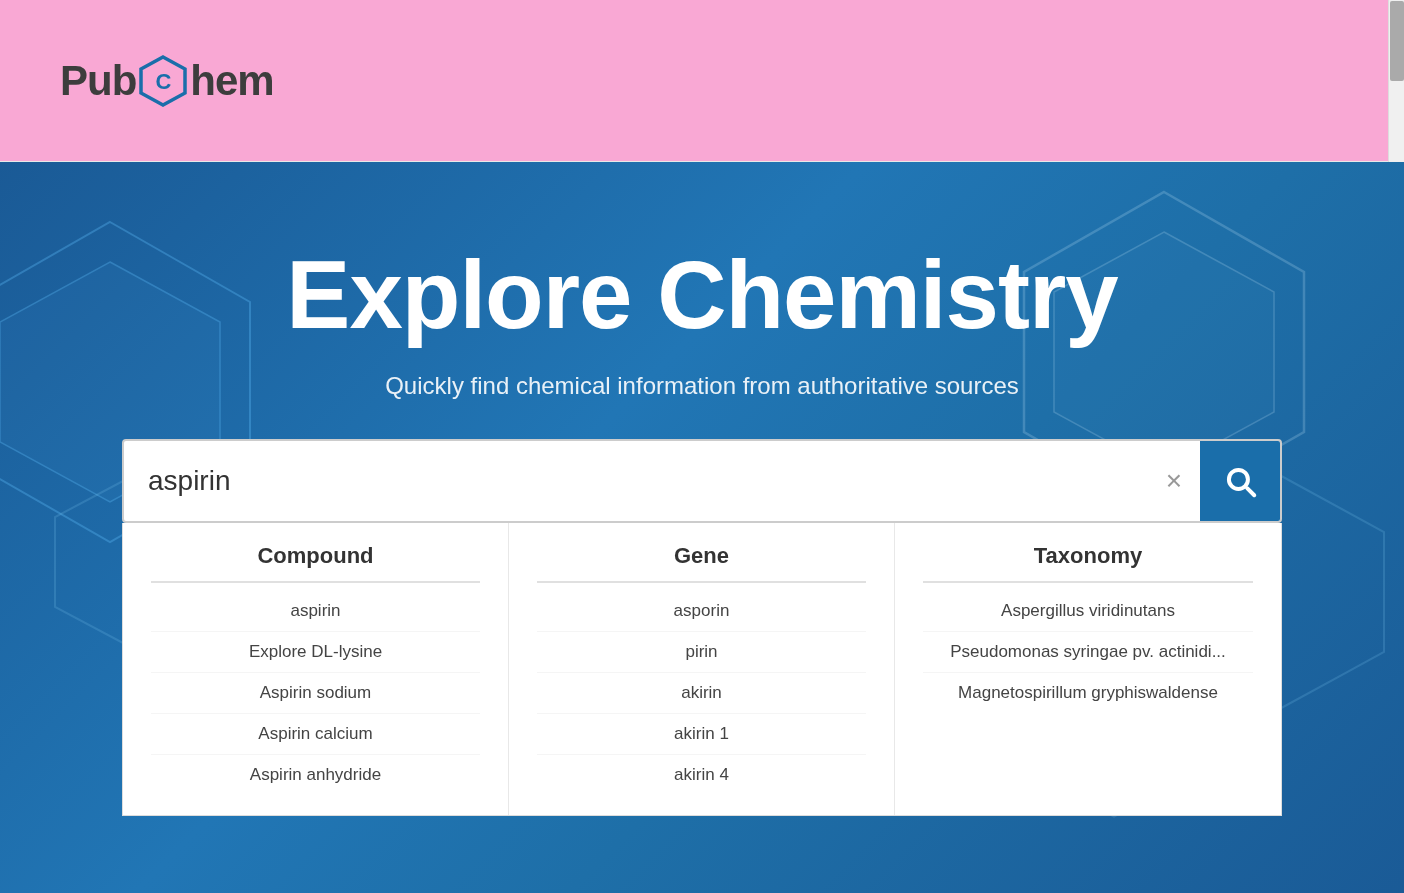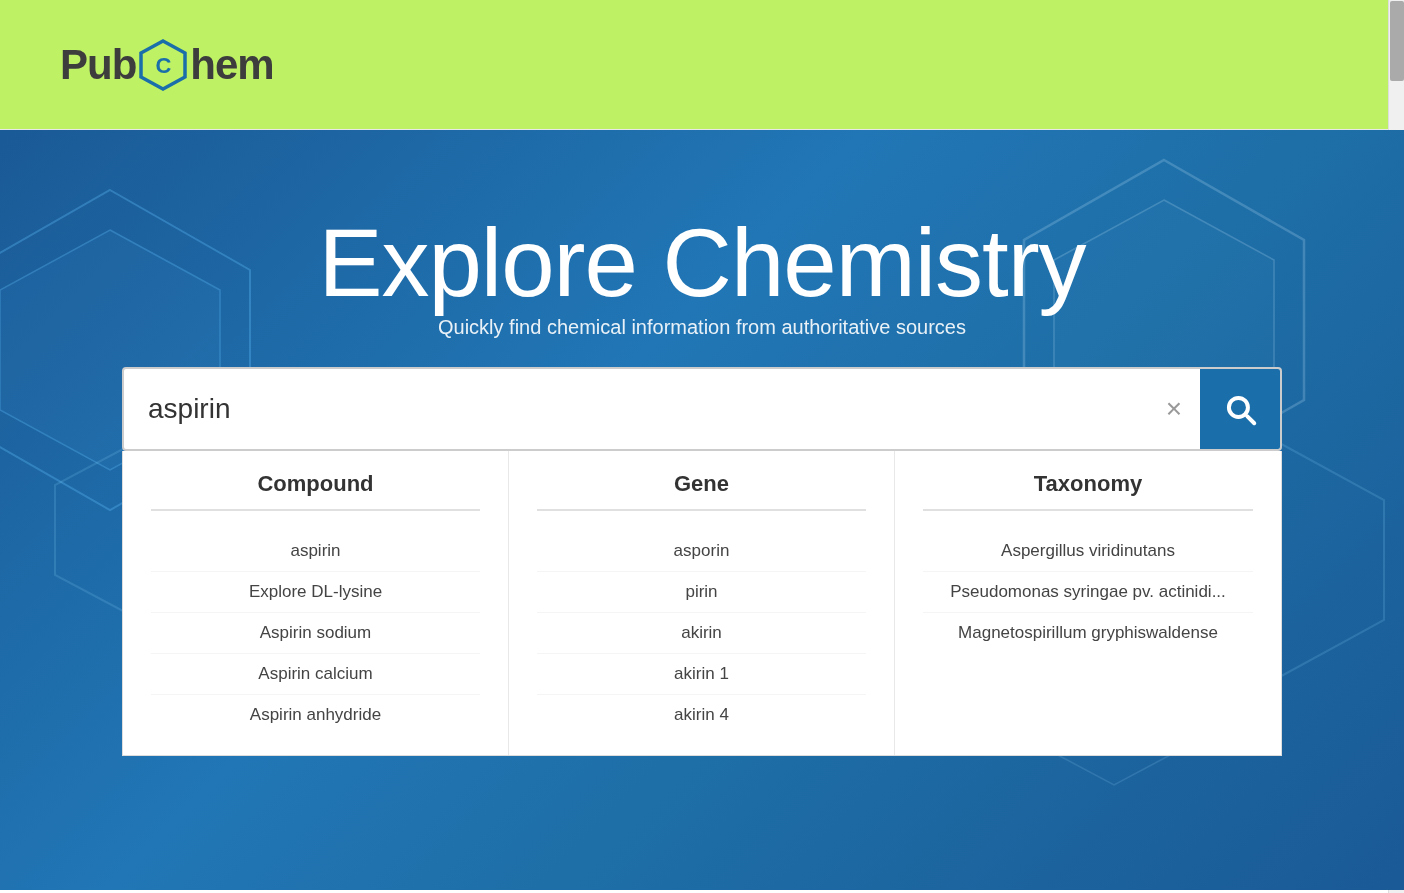--- a/index.html
+++ b/index.html
@@ -1,21 +1,21 @@
 <!DOCTYPE html>
 <html><head>
   <meta charset="utf-8">
   <style>
     * { margin: 0; padding: 0; box-sizing: border-box; }
     body { font-family: 'Segoe UI', Arial, sans-serif; width: 1404px; overflow-x: hidden; background: #fff; }
 
     
     .header {
-      background: #bef264;
-      height: 130px;
+      background: #f9a8d4;
+      height: 162px;
       display: flex;
       align-items: center;
       padding: 0 60px;
       border-bottom: 1px solid #e8e8e8;
       box-shadow: 0 1px 4px rgba(0,0,0,0.08);
     }
     .logo-container {
       display: flex;
       align-items: center;
       margin-right: 60px;
@@ -89,29 +89,30 @@
       position: absolute;
     }
 
     .hero-content {
       position: relative;
       z-index: 2;
       text-align: center;
     }
     .hero-title {
       font-size: 96px;
-      font-weight: 400;
+      font-weight: 700;
       color: #fff;
+      margin-bottom: 24px;
       letter-spacing: -1px;
       line-height: 1.1;
     }
     .hero-subtitle {
-      font-size: 20px;
+      font-size: 24px;
       color: rgba(255,255,255,0.9);
-      margin-bottom: 28px;
+      margin-bottom: 39px;
       font-weight: 300;
     }
 
     
     .search-container {
       background: #fff;
       border: 2px solid #ccc;
       border-radius: 4px;
       display: flex;
       align-items: center;
@@ -169,21 +170,21 @@
       padding: 20px 28px;
       border-right: 1px solid #e8e8e8;
     }
     .dropdown-col:last-child { border-right: none; }
     .dropdown-col-header {
       font-size: 22px;
       font-weight: 600;
       color: #333;
       padding-bottom: 12px;
       border-bottom: 2px solid #e0e0e0;
-      margin-bottom: 20px;
+      margin-bottom: 8px;
     }
     .dropdown-item {
       font-size: 17px;
       color: #444;
       padding: 10px 0;
       cursor: pointer;
       border-bottom: 1px solid #f5f5f5;
     }
     .dropdown-item:last-child { border-bottom: none; }
   </style>

